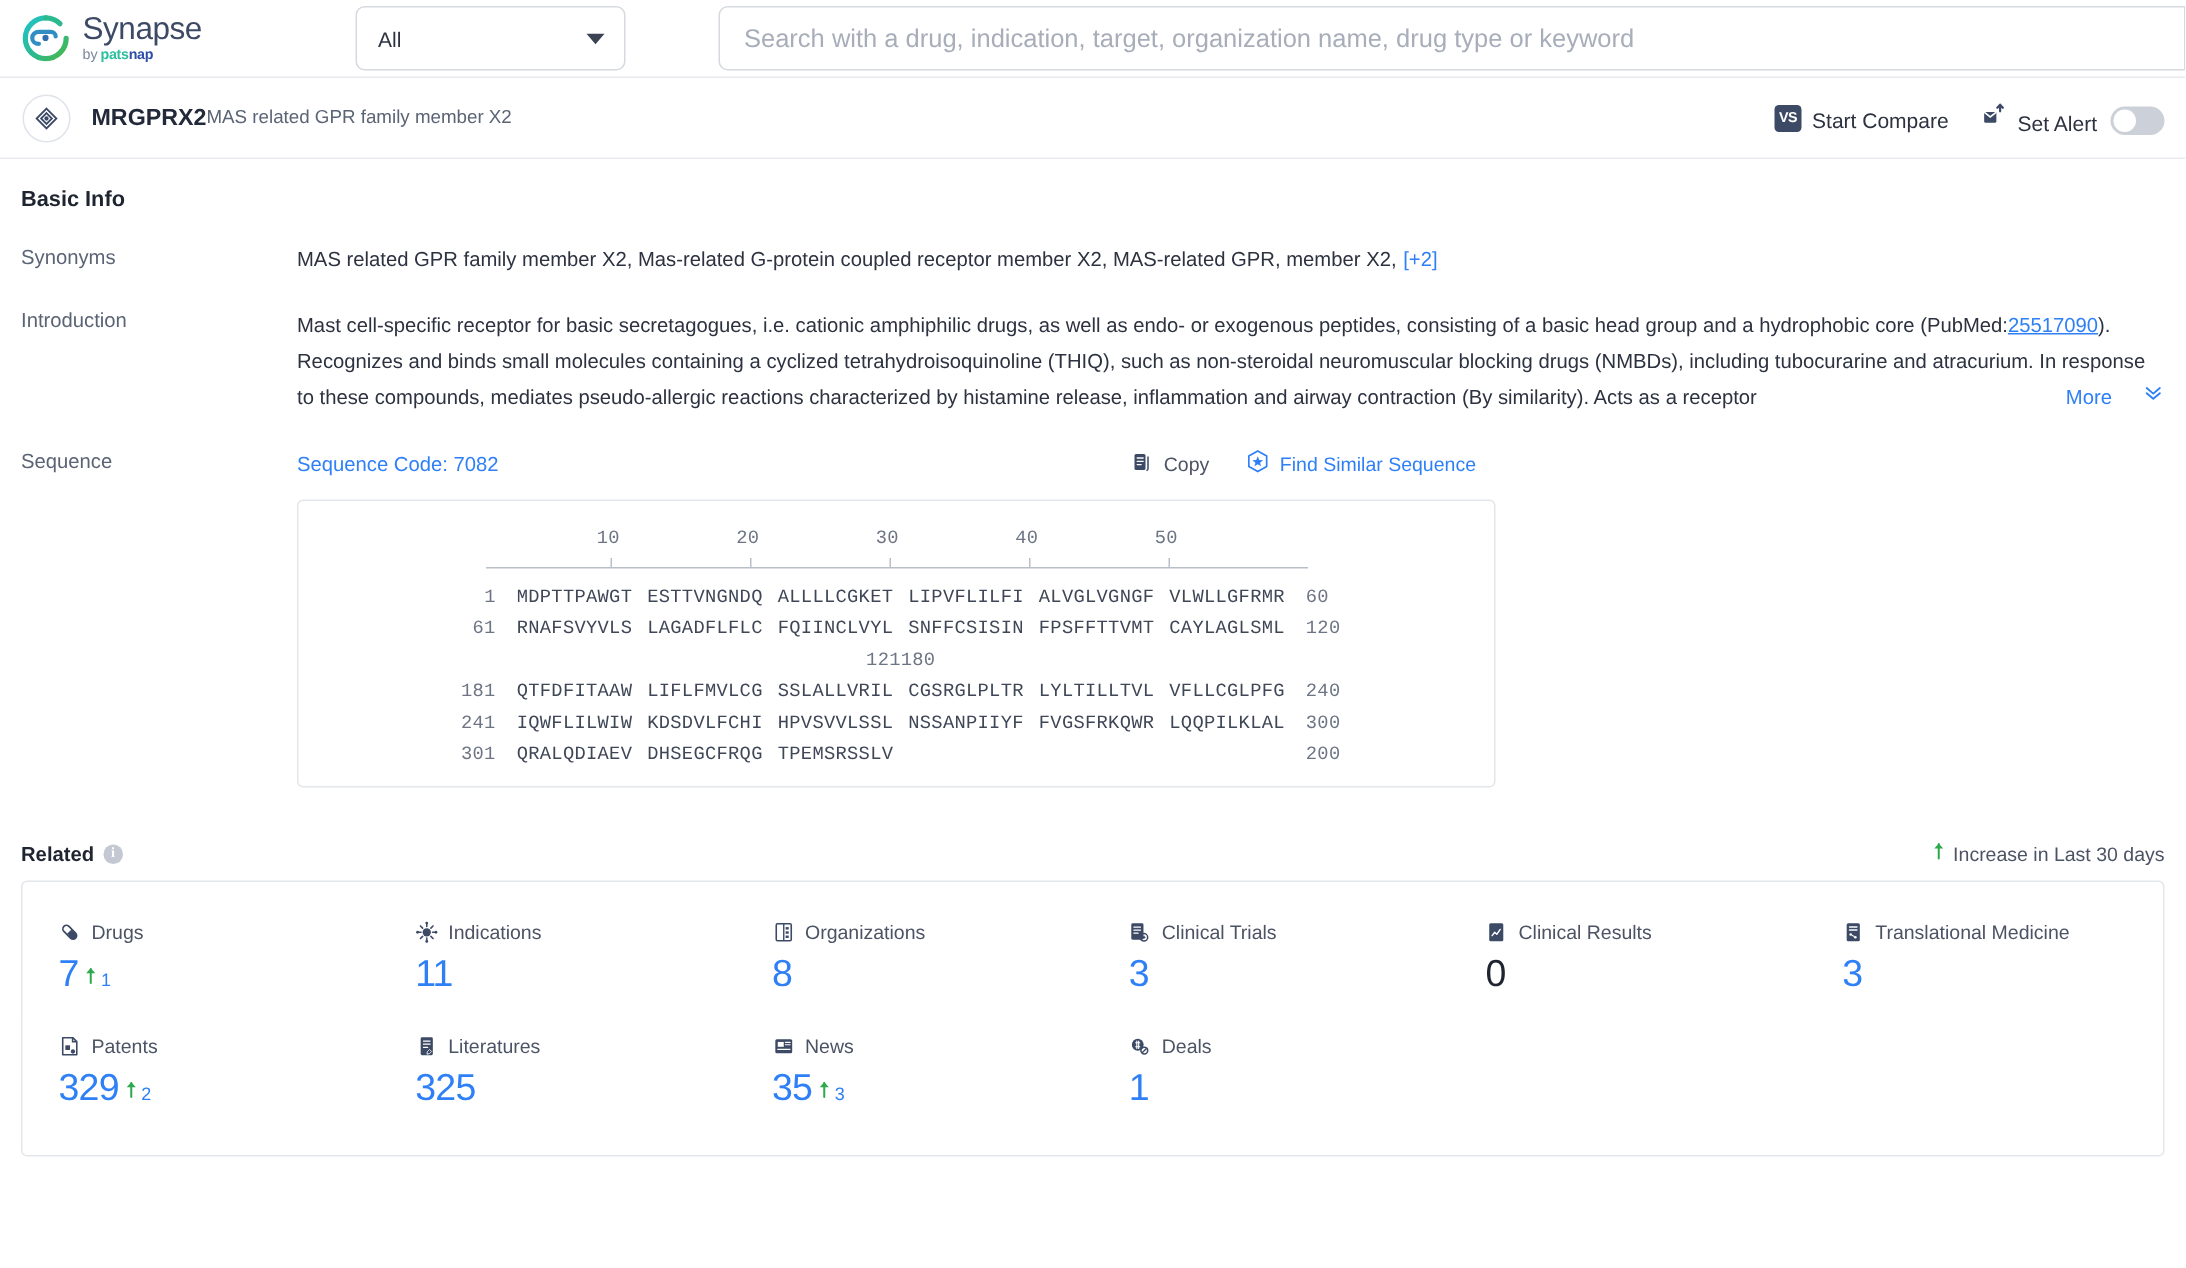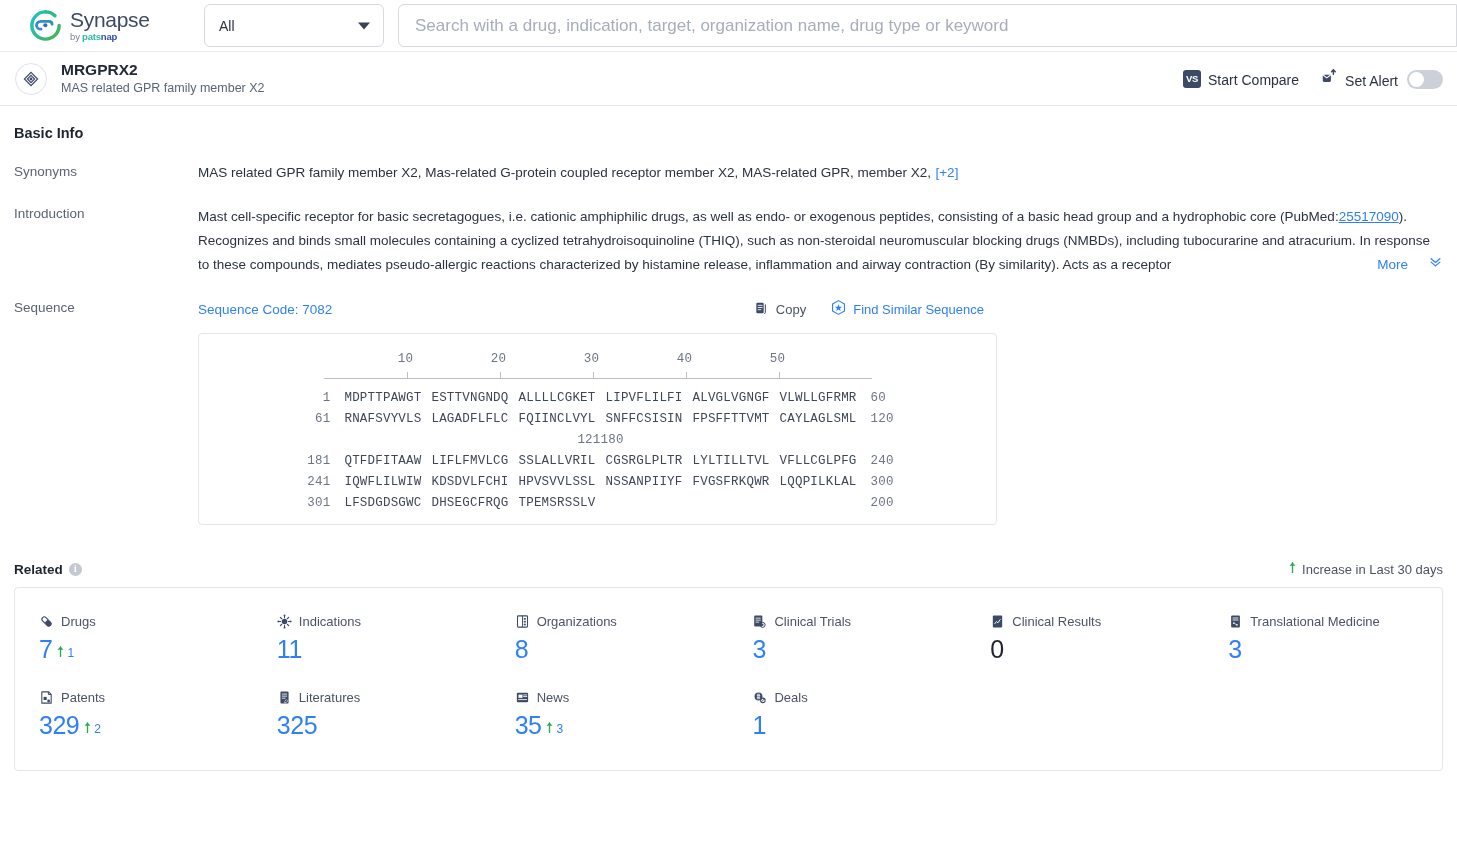--- a/index.html
+++ b/index.html
@@ -10,21 +10,22 @@
     background: #ffffff;
     font-family: "Liberation Sans", sans-serif;
     -webkit-font-smoothing: antialiased;
   }
   .page { width: 1457px; height: 845px; position: relative; overflow: hidden; background:#fff; }
 
   
   .topbar {
     height: 52px; display: flex; align-items: center;
     border-bottom: 1px solid #e8eaed; background: #fff;
-    padding-left: 29px;
+    padding-left: 14px;
+    gap: 48px;
   }
   .logo { display: flex; align-items: center; gap: 8px; width: 150px; flex: 0 0 150px; }
   .logo-mark { width: 33px; height: 33px; flex: 0 0 33px; }
   .logo-text { display: flex; flex-direction: column; line-height: 1; }
   .logo-word {
     font-size: 21px; color: #3d4a66; letter-spacing: -0.3px;
     font-weight: 400;
   }
   .logo-sub { font-size: 9.5px; margin-top: 2px; display:flex; align-items:center; gap:2px; }
   .logo-sub .by { color: #7c8699; }
@@ -57,21 +58,21 @@
   
   .entity-bar {
     height: 54px; display: flex; align-items: center;
     border-bottom: 1px solid #e8eaed; padding: 0 14px 0 14px; background:#fff;
   }
   .entity-avatar {
     width: 32px; height: 32px; border-radius: 50%;
     border: 1px solid #dfe3ea; display: flex; align-items: center; justify-content: center;
     flex: 0 0 32px; margin-left: 1px;
   }
-  .entity-names { margin-left: 14px; display: flex; flex-direction: column; }
+  .entity-names { margin-left: 14px; display: flex; }
   .entity-title { font-size: 15.5px; font-weight: bold; color: #222a3a; line-height: 1.25; }
   .entity-sub { font-size: 12.5px; color: #5b6475; line-height: 1.35; margin-top: 1px; }
   .entity-actions { margin-left: auto; display: flex; align-items: center; gap: 22px; }
   .act { display: flex; align-items: flex-end; gap: 7px; cursor: pointer; }
   .act-label { font-size: 14px; color: #2c3240; }
   .vs-badge {
     width: 18px; height: 18px; border-radius: 3px; background: #3d4a66;
     color: #fff; font-size: 9.5px; font-weight: bold; display: flex;
     align-items: center; justify-content: center; letter-spacing: -0.3px;
   }
@@ -367,21 +368,21 @@
                   <span class="seq-chunk">HPVSVVLSSL</span>
                   <span class="seq-chunk">NSSANPIIYF</span>
                   <span class="seq-chunk">FVGSFRKQWR</span>
                   <span class="seq-chunk">LQQPILKLAL</span>
                 </span>
                 <span class="seq-end">300</span>
               </div>
               <div class="seq-line">
                 <span class="seq-start">301</span>
                 <span class="seq-chunks">
-                  <span class="seq-chunk">LFSDGDSGWC</span>
+                  <span class="seq-chunk">QRALQDIAEV</span>
                   <span class="seq-chunk">DHSEGCFRQG</span>
                   <span class="seq-chunk">TPEMSRSSLV</span>
                   <span class="seq-chunk" style="visibility: hidden;">XXXXXXXXXX</span>
                   <span class="seq-chunk" style="visibility: hidden;">XXXXXXXXXX</span>
                   <span class="seq-chunk" style="visibility: hidden;">XXXXXXXXXX</span>
                 </span>
                 <span class="seq-end">200</span>
               </div>
             </div>
         </div>

